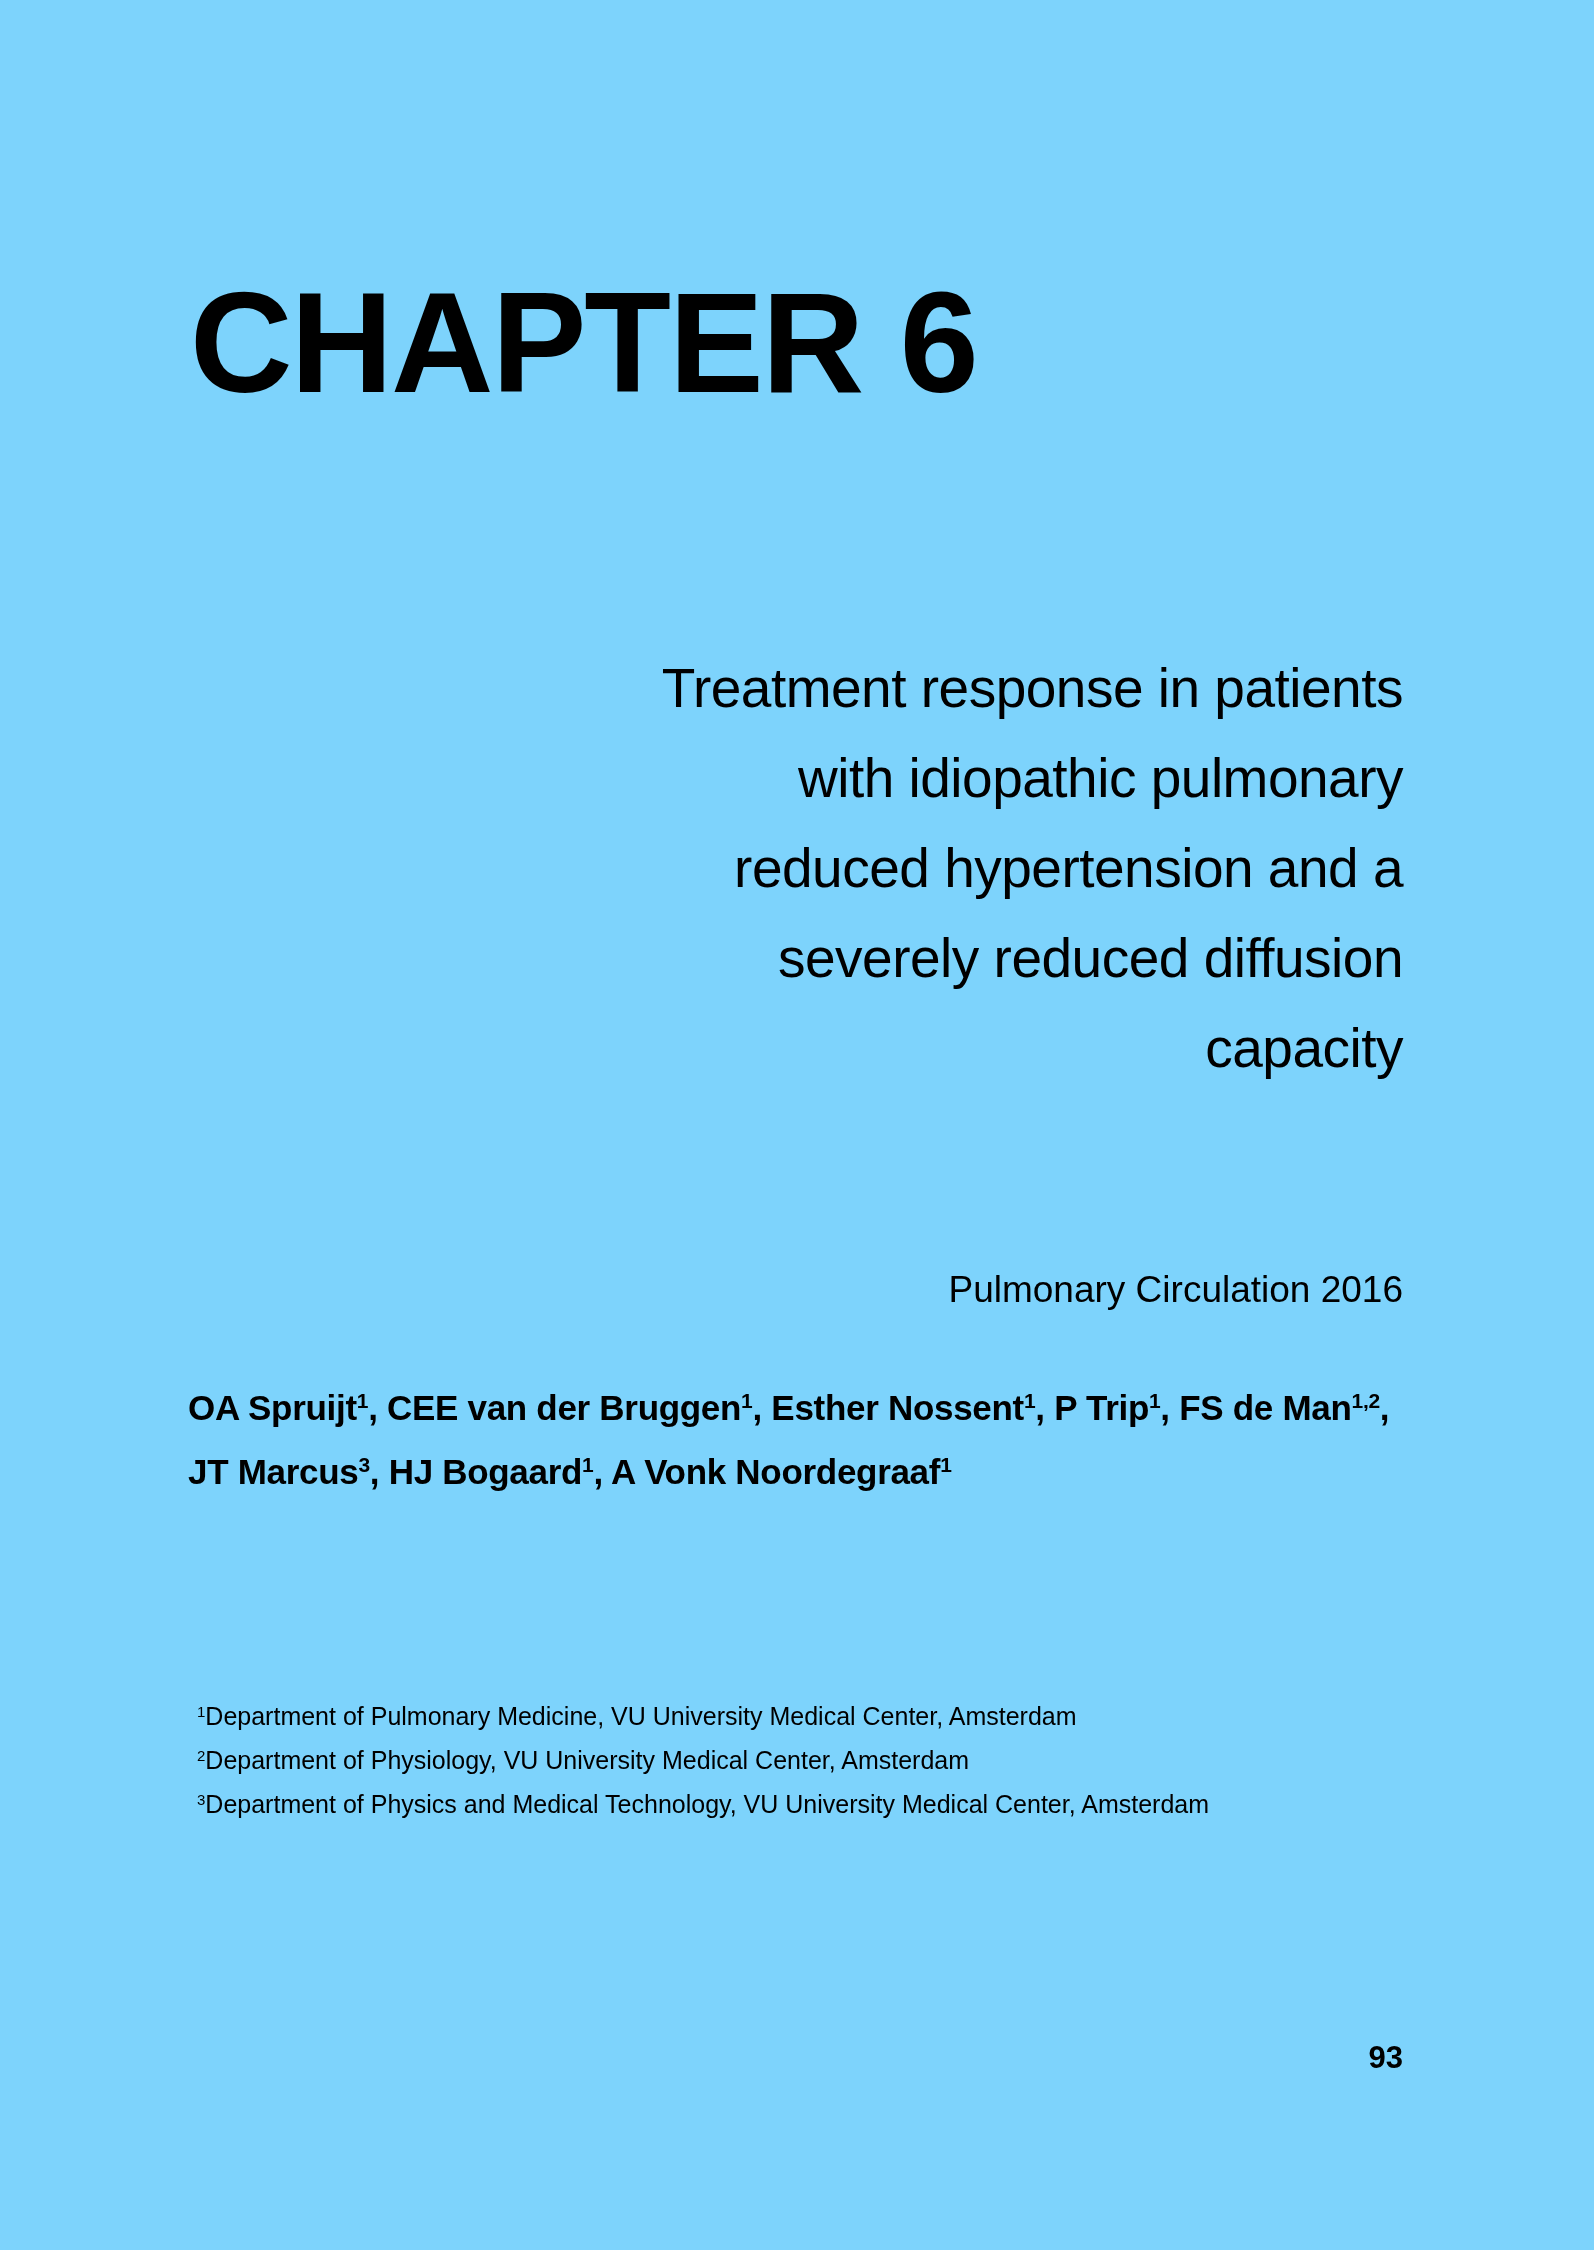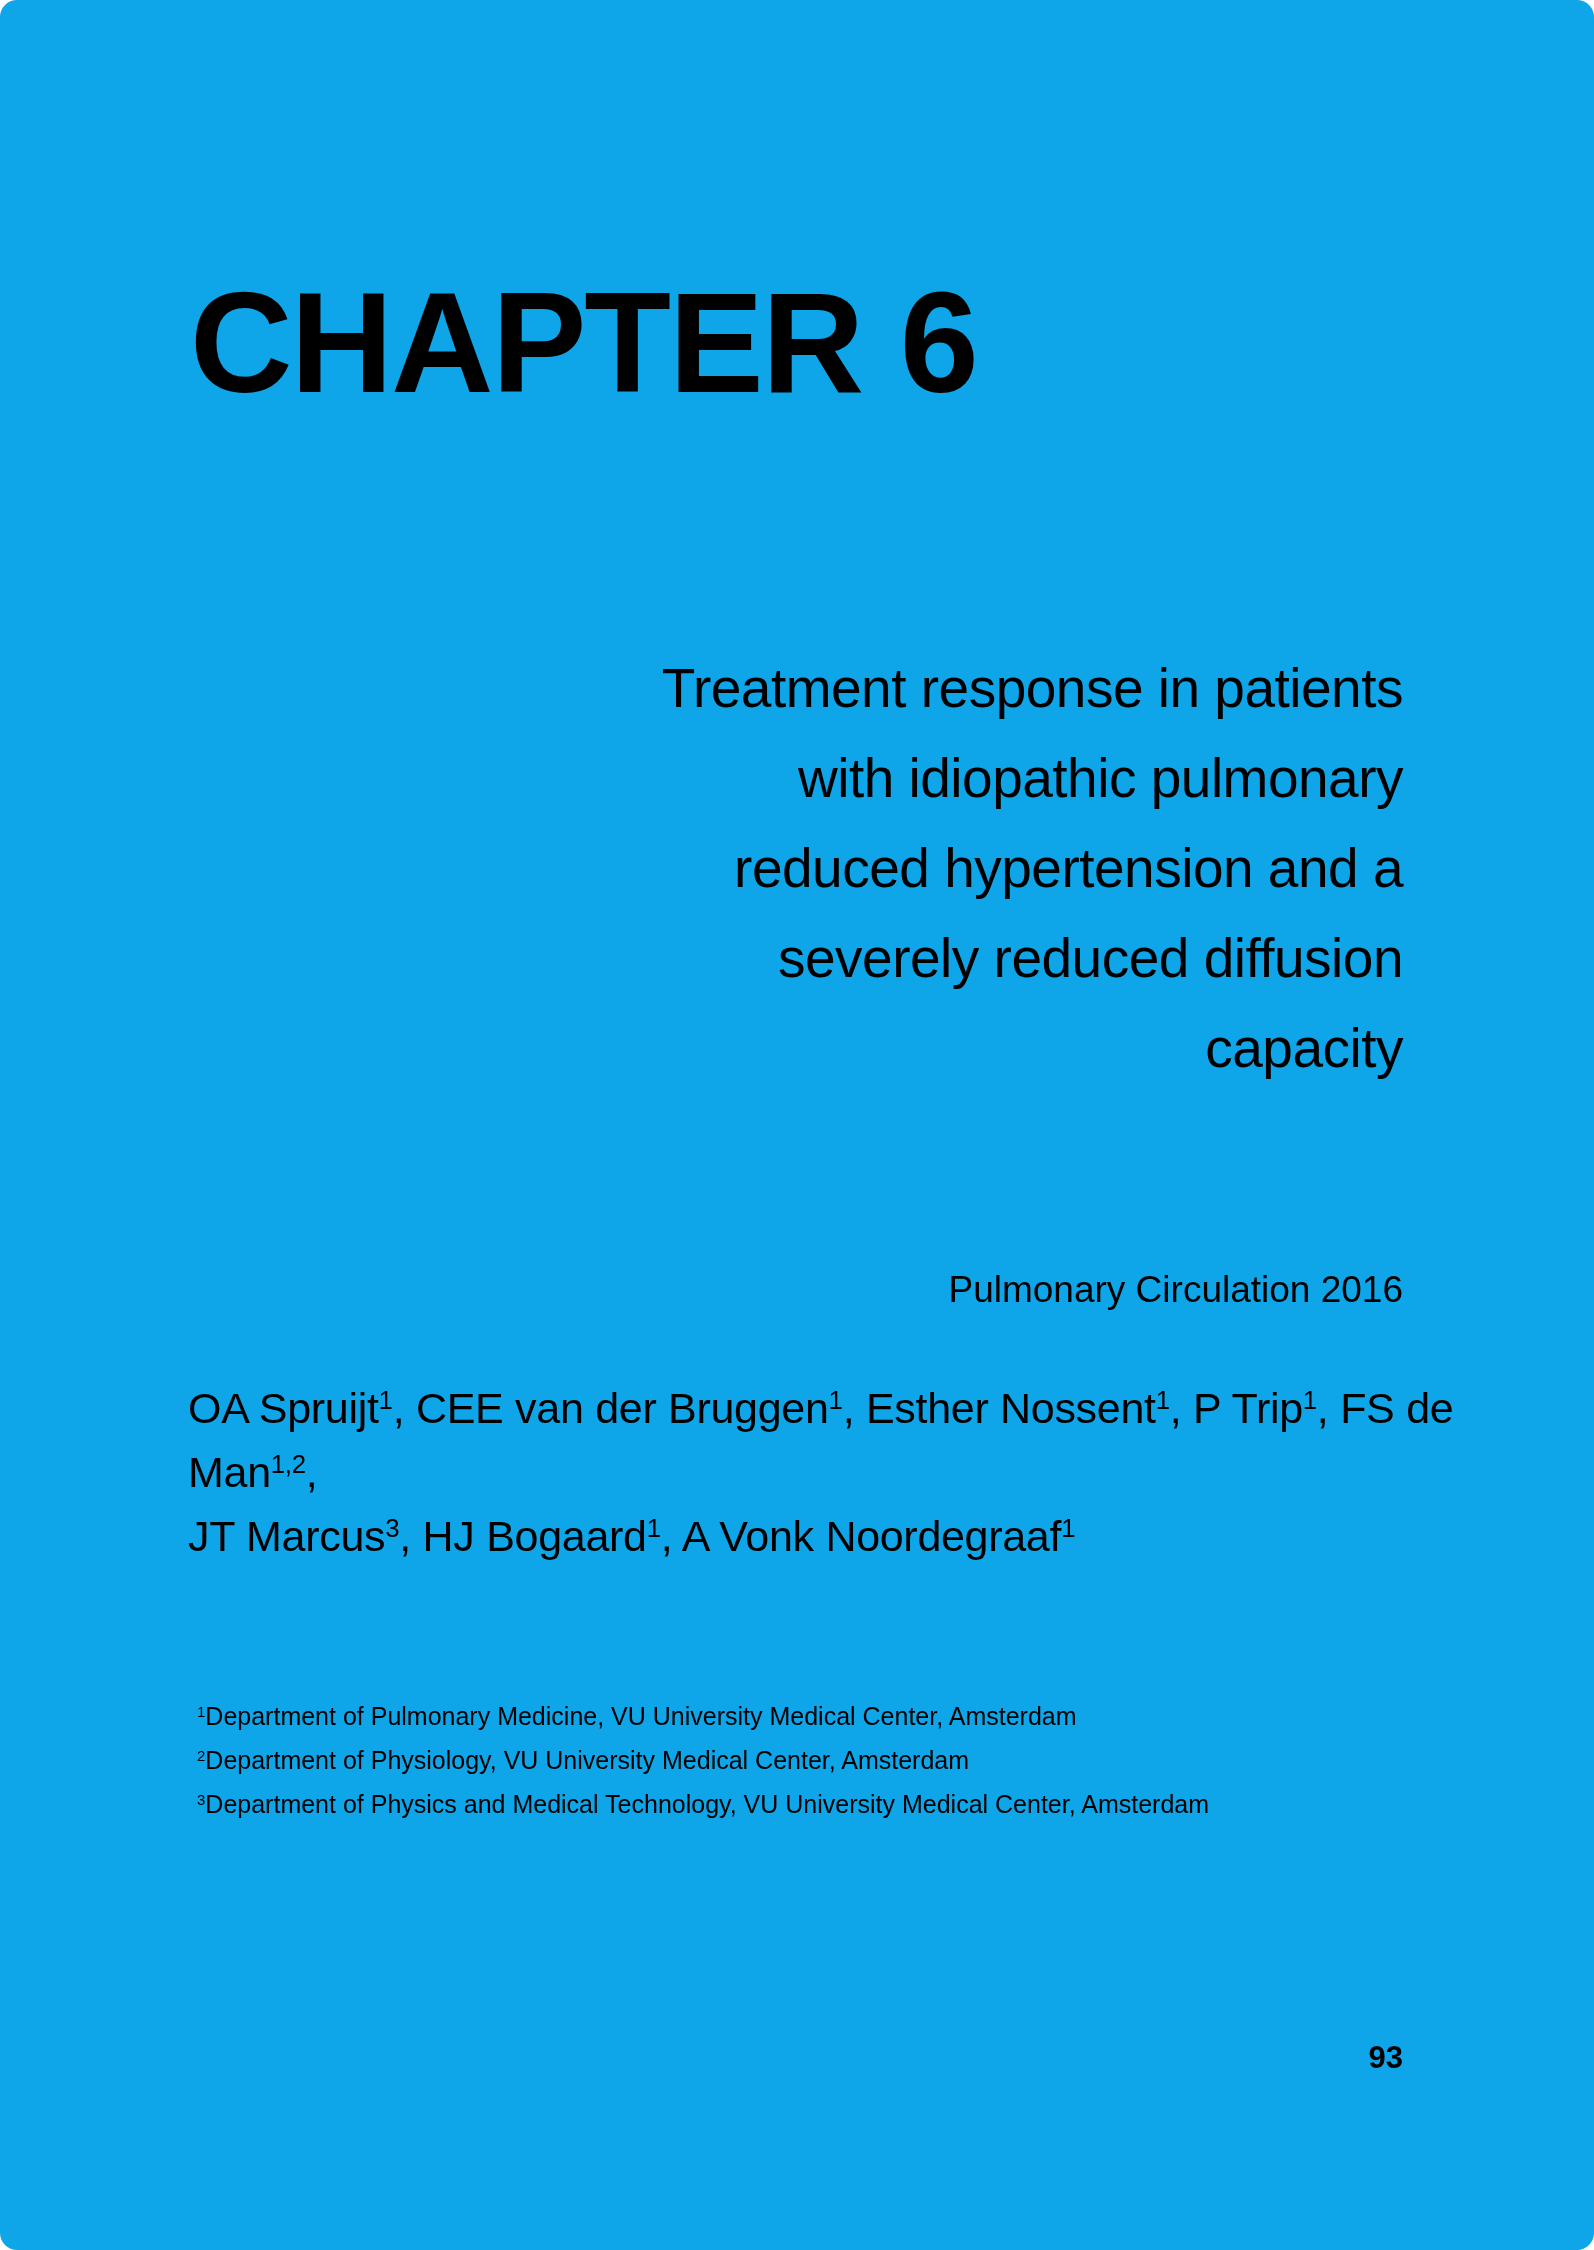--- a/index.html
+++ b/index.html
@@ -10,23 +10,22 @@
   body {
     width: 1594px;
     height: 2250px;
     position: relative;
     font-family: "Liberation Sans", sans-serif;
     color: #000000;
   }
   .page {
     position: absolute;
     inset: 0;
-    background: #0ea5e9;
+    background: #7dd3fc;
     overflow: hidden;
-    border-radius: 17px;
   }
   .chapter-heading {
     position: absolute;
     left: 190px;
     top: 272px;
     margin: 0;
     font-size: 142px;
     font-weight: bold;
     line-height: 1;
     letter-spacing: -2px;
@@ -47,22 +46,22 @@
     right: 191px;
     top: 1269px;
     font-size: 37px;
     font-weight: normal;
     white-space: nowrap;
   }
   .authors {
     position: absolute;
     left: 188px;
     top: 1376px;
-    font-size: 43px;
-    font-weight: normal;
+    font-size: 35px;
+    font-weight: bold;
     line-height: 64px;
     letter-spacing: -0.3px;
   }
   .authors sup,
   .affiliations sup {
     font-size: 60%;
     position: relative;
     top: -0.55em;
     vertical-align: baseline;
     line-height: 0;

